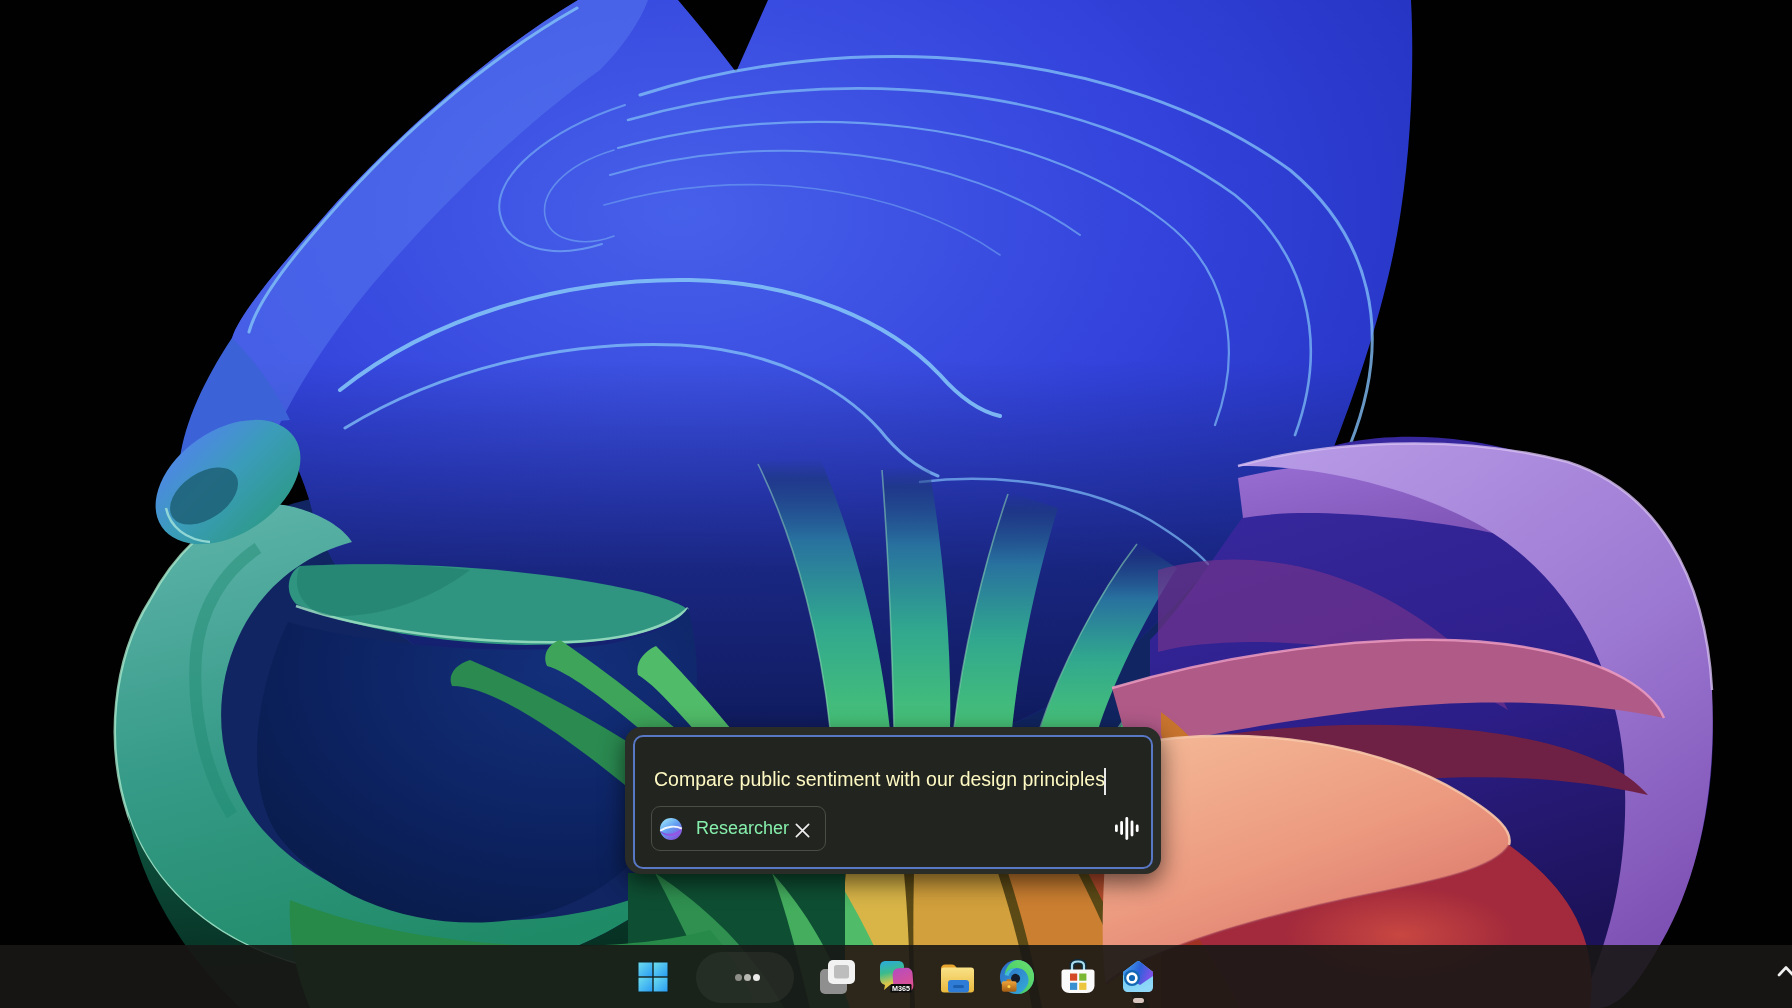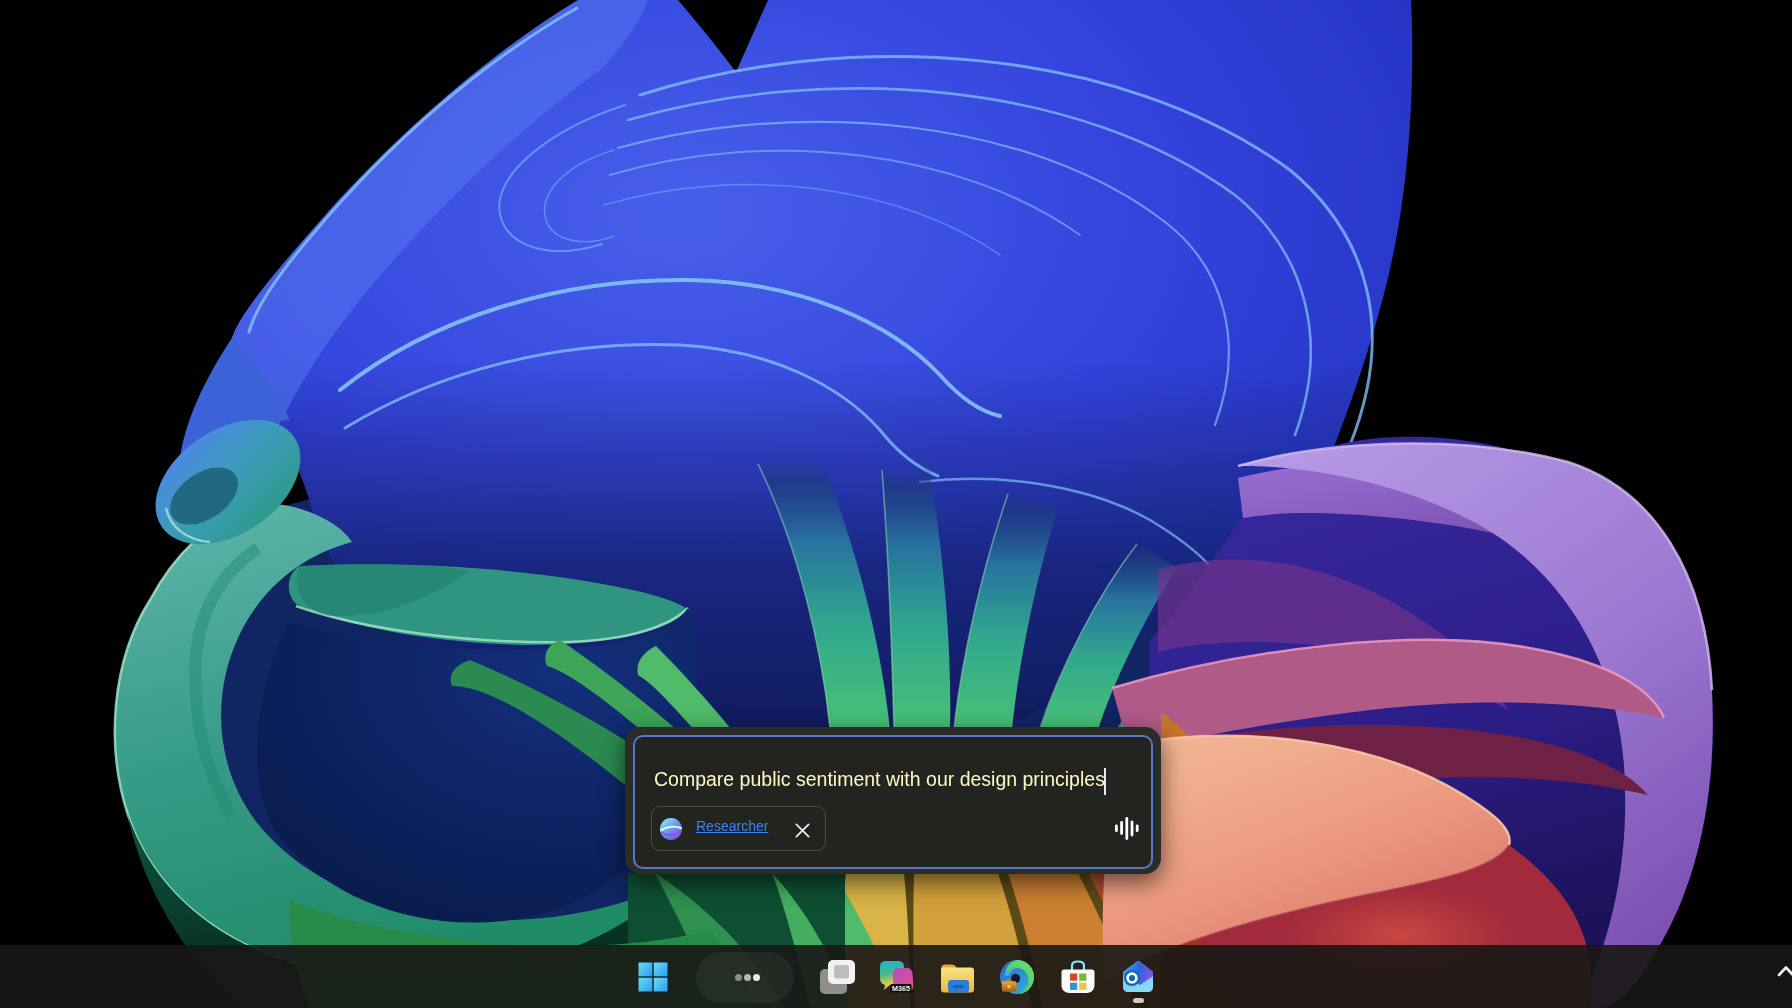--- a/index.html
+++ b/index.html
@@ -5,21 +5,21 @@
   html,body{margin:0;padding:0;width:1792px;height:1008px;background:#000;overflow:hidden;font-family:"Liberation Sans",sans-serif;}
   #stage{position:absolute;inset:0;width:1792px;height:1008px;}
   #wall{position:absolute;left:0;top:0;}
   
   #pbox{position:absolute;left:625px;top:727px;width:536px;height:147px;background:#2a2c27;border-radius:16px;box-shadow:0 8px 24px rgba(0,0,0,.6);}
   #pinner{position:absolute;left:8px;top:8px;right:8px;bottom:5px;border:2px solid #5878c6;border-radius:10px;background:#22241f;}
   #ptext{position:absolute;left:29px;top:41px;font-size:19.5px;color:#fef9c3;letter-spacing:0px;white-space:nowrap;}
   #caret{position:absolute;left:479px;top:41px;width:2px;height:27px;background:#e8e8e8;}
   #chip{position:absolute;left:26px;top:79px;width:175px;height:45px;border:1px solid #4a4c45;border-radius:9px;box-sizing:border-box;}
   #chipicon{position:absolute;left:7px;top:10px;width:24px;height:24px;}
-  #chiptext{position:absolute;left:44px;top:11px;font-size:14px;color:#3b82f6;text-decoration:underline;}
+  #chiptext{position:absolute;left:44px;top:11px;font-size:18px;color:#86efac;}
   #chipx{position:absolute;left:142px;top:15px;width:17px;height:17px;}
   #voice{position:absolute;left:489px;top:88px;width:26px;height:26px;}
   
   #taskbar{position:absolute;left:0;top:945px;width:1792px;height:63px;background:rgba(24,23,21,.9);}
   .ticon{position:absolute;top:959px;width:36px;height:36px;}
   #pill{position:absolute;left:696px;top:952px;width:98px;height:51px;border-radius:26px;background:rgba(125,125,115,.13);}
   .dot{position:absolute;top:22px;width:7px;height:7px;border-radius:50%;}
   #chev{position:absolute;left:1777px;top:961px;width:18px;height:20px;}
 </style>
 </head>

